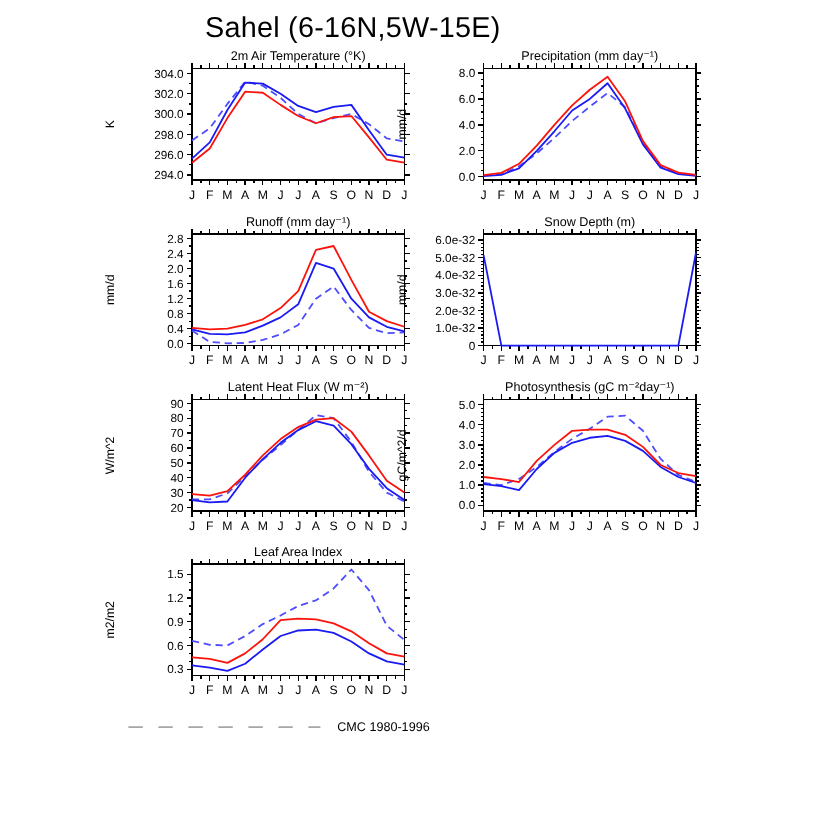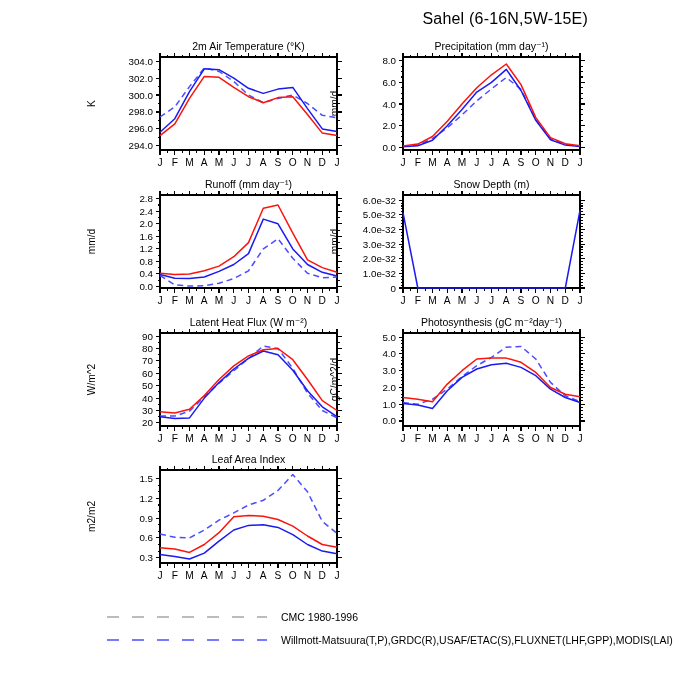--- a/index.html
+++ b/index.html
@@ -2,27 +2,27 @@
 <html><head>
 <meta charset="utf-8">
 <style>
   html,body{margin:0;padding:0;}
   body{
     width:700px;height:700px;background:#ffffff;position:relative;
     font-family:"Liberation Sans","DejaVu Sans",sans-serif;color:#000;
     overflow:hidden;
   }
   .page-title{
-    position:absolute;top:10px;left:0;width:588px;text-align:right;
-    font-size:16px;letter-spacing:0.2px;
+    position:absolute;top:10px;left:0;width:588px;text-align:center;
+    font-size:24px;letter-spacing:0.2px;
   }
   .panel{position:absolute;}
   svg text{font-family:"Liberation Sans","DejaVu Sans",sans-serif;fill:#000;}
   .legend{position:absolute;left:106px;top:600px;}
-  .legend-row{display:flex;align-items:flex-end;height:23px;}
+  .legend-row{display:flex;align-items:flex-start;height:23px;}
   .legend-label{margin-left:13px;font-size:10.5px;white-space:nowrap;}
 </style>
 </head>
 <body>
 
 <div class="page-title">Sahel (6-16N,5W-15E)</div>
 
 <div class="panel" style="left: 65px; top: 41px;"><svg width="320" height="142">
       <g stroke="#000" stroke-width="1.1" shape-rendering="crispEdges">
         <line x1="95" y1="109" x2="95" y2="113.5"></line>
@@ -848,19 +848,13 @@
       <polyline points="95.0,93.8 109.8,95.1 124.5,98.4 139.3,90.5 154.0,78.7 168.8,62.8 183.5,61.5 198.3,62.2 213.0,65.5 227.8,72.1 242.5,82.0 257.3,90.5 272.0,93.2" fill="none" stroke="#fa140c" stroke-width="1.5" stroke-linejoin="round"></polyline>
     </svg></div>
 
 <div class="legend">
   <div class="legend-row">
     <svg width="162" height="12">
         <line class="lg-line" x1="1" y1="6" x2="161" y2="6" stroke-width="1.4" stroke="#a6a6a6" stroke-dasharray="12,13"></line>
       </svg>
     <span class="legend-label">CMC 1980-1996</span>
   </div>
-  <div class="legend-row">
-    <svg width="162" height="12">
-        <line class="lg-line" x1="1" y1="6" x2="161" y2="6" stroke-width="1.4" stroke="#4d4dff" stroke-dasharray="12,13"></line>
-      </svg>
-    <span class="legend-label">Willmott-Matsuura(T,P),GRDC(R),USAF/ETAC(S),FLUXNET(LHF,GPP),MODIS(LAI)</span>
-  </div>
 </div>
 
 </body></html>

